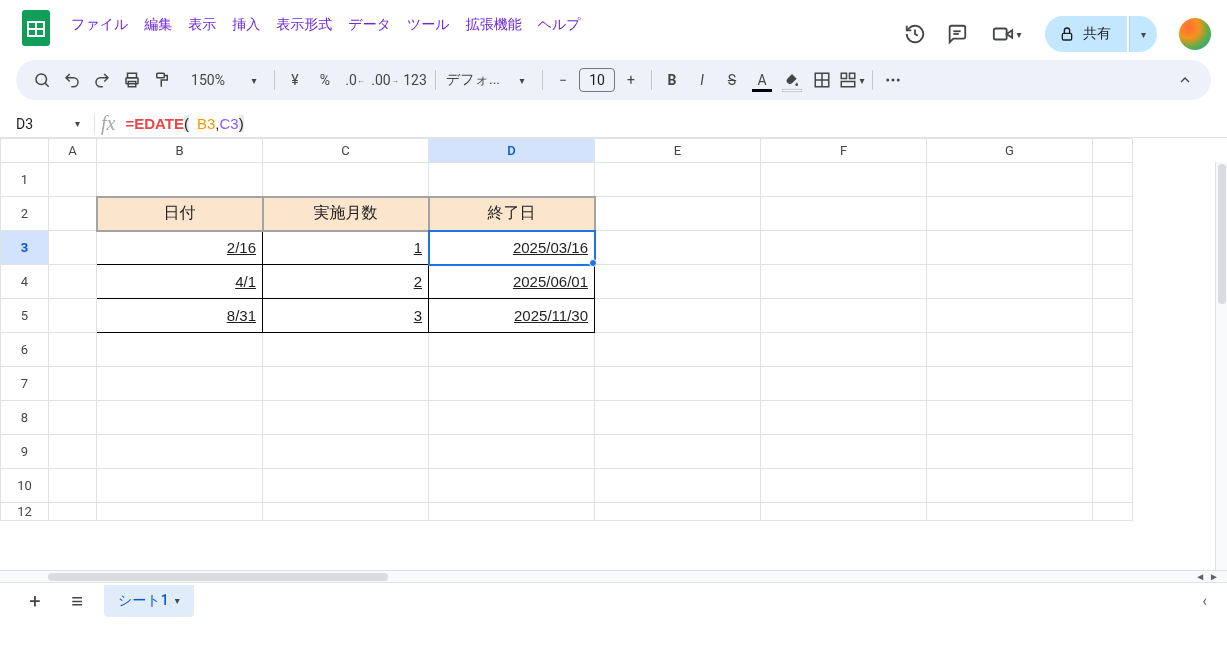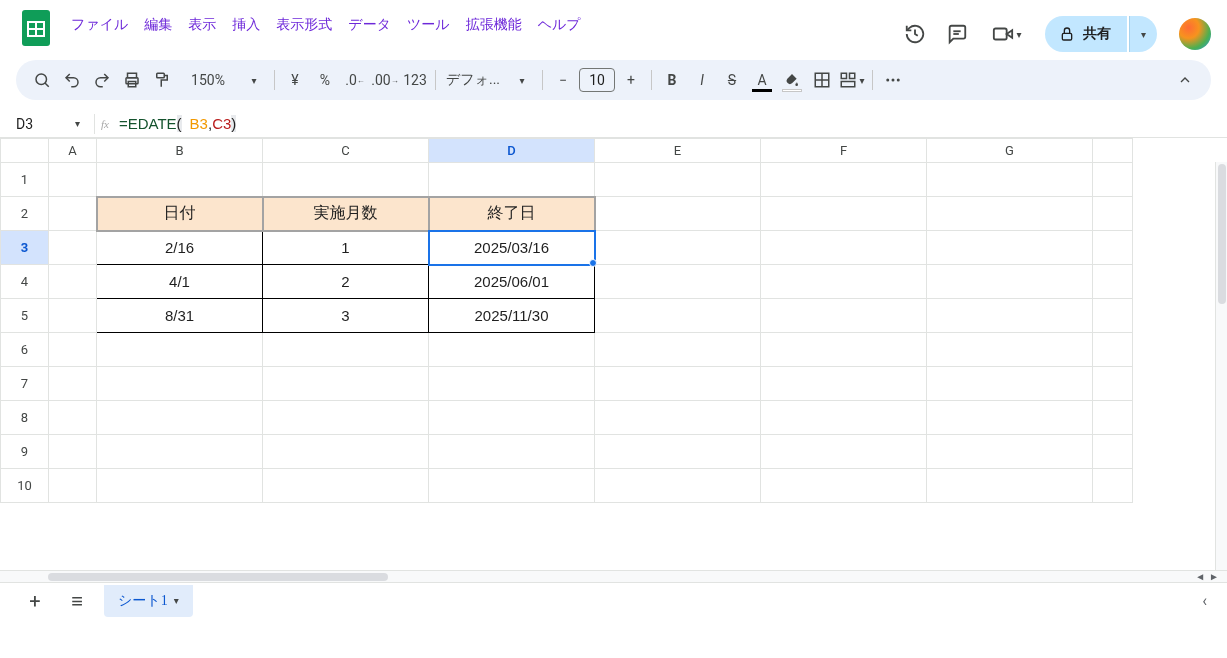--- a/index.html
+++ b/index.html
@@ -8,70 +8,70 @@
 .logo-wrap { width: 40px; height: 40px; display: flex; align-items: center; justify-content: center; margin-right: 8px; }
 .logo { width: 28px; height: 36px; }
 .title-col { flex: 1; }
 .title-row { display: flex; align-items: center; gap: 10px; height: 24px; }
 .doc-title { font-size: 18px; color: #1f1f1f; }
 .title-icons { color: #444746; display: flex; gap: 12px; }
 .menubar { display: flex; gap: 2px; margin-top: 4px; }
 .menu-item { font-size: 14px; padding: 4px 7px; border-radius: 4px; cursor: pointer; color: #6d28d9; }
 .right-actions { display: flex; align-items: center; gap: 18px; padding-top: 8px; }
 .icon-btn { width: 24px; height: 24px; display: flex; align-items: center; justify-content: center; color: #444746; cursor: pointer; }
-.share-btn { background: #c2e7ff; border-radius: 40px 0 0 40px; height: 36px; padding: 0 16px 0 14px; display: flex; align-items: center; gap: 8px; font-size: 14px; font-weight: 700; cursor: pointer; }
+.share-btn { background: #c2e7ff; border-radius: 40px 0 0 40px; height: 36px; padding: 0 16px 0 14px; display: flex; align-items: center; gap: 8px; font-size: 14px; font-weight: 400; cursor: pointer; }
 .share-dd { background: #c2e7ff; border-radius: 0 40px 40px 0; height: 36px; width: 28px; display: flex; align-items: center; justify-content: center; margin-left: -16px; cursor: pointer; border-left: 1px solid #a6d3ee; }
 .avatar { width: 32px; height: 32px; border-radius: 50%; background: radial-gradient(circle at 30% 30%, #ff6b35, #f7931e, #4caf50, #2196f3); margin-left: 4px; }
 
 .toolbar { margin: 8px 16px 0 16px; background: #edf2fa; border-radius: 24px; height: 40px; display: flex; align-items: center; padding: 0 12px; gap: 2px; text-align: center; }
 .tb-btn { min-width: 28px; height: 28px; display: flex; align-items: center; justify-content: center; color: #444746; border-radius: 4px; cursor: pointer; font-size: 14px; }
 .tb-sep { width: 1px; height: 20px; background: #c7c7c7; margin: 0 4px; }
 .tb-text { font-size: 14px; padding: 0 4px; }
 .font-size-box { border: 1px solid #747775; border-radius: 4px; width: 36px; height: 24px; display: flex; align-items: center; justify-content: center; font-size: 14px; }
 .dd-arrow { font-size: 10px; color: #444746; }
 .text-color { position: relative; }
 .text-color::after { content: ''; position: absolute; bottom: 2px; left: 4px; right: 4px; height: 3px; background: #000; }
 .fill-color { position: relative; }
 .fill-color::after { content: ''; position: absolute; bottom: 2px; left: 4px; right: 4px; height: 3px; background: #fff; border: 1px solid #c7c7c7; box-sizing: border-box; }
 .collapse-btn { margin-left: auto; }
 
 .formula-bar { display: flex; align-items: center; height: 28px; border-bottom: 1px solid #e1e3e1; margin-top: 10px; padding: 0 0 0 8px; }
 .name-box { width: 80px; font-size: 14px; padding-left: 8px; display: flex; align-items: center; justify-content: space-between; padding-right: 8px; gap: 8px; }
 .fx-sep { width: 1px; height: 20px; background: #e1e3e1; margin: 0 6px; }
-.fx-label { font-style: italic; color: #a8a8a8; font-size: 11px; margin-right: 10px; font-family: serif; }
+.fx-label { font-style: italic; color: #a8a8a8; font-size: 20px; margin-right: 10px; font-family: serif; }
 .formula-input { font-size: 15px; font-family: Arial, sans-serif; }
-.formula-input .fn { color: #14532d; }
+.formula-input .fn { color: #ef4444; font-weight: bold; }
 .formula-input .arg1 { color: #f29900; margin-left: 8px; }
 .formula-input .comma { color: #1f1f1f; }
-.formula-input .arg2 { color: #b91c1c; }
+.formula-input .arg2 { color: #8b5cf6; }
 .formula-input .paren { background: #e8eaed; }
 
 .sheet-area { position: relative; overflow: hidden; height: 432px; }
 table.grid { border-collapse: collapse; table-layout: fixed; }
 .col-header th, .row-header { background: #fff; font-weight: normal; color: #444746; font-size: 13px; text-align: center; border: 1px solid #e1e3e1; }
 .col-header th { height: 24px; position: sticky; top: 0; }
 .row-header { width: 48px; }
 .corner { width: 48px; height: 24px; background: #fff; border: 1px solid #e1e3e1; }
 td.cell { border: 1px solid #e1e3e1; height: 34px; font-size: 15px; padding: 0 6px; text-align: right; font-family: Arial, sans-serif; color: #1f1f1f; }
 .col-header th.sel { background: #d3e3fd; color: #0b57d0; font-weight: 500; }
 .row-header.sel { background: #d3e3fd; color: #0b57d0; font-weight: bold; }
 td.hdr-cell { background: #fce5cd; text-align: center; border: 2px solid #a3a3a3; font-size: 16px; }
-td.data-cell { border: 1px solid #000; text-align: center; }
+td.data-cell { border: 1px solid #000; text-align: right; text-decoration: underline; }
 td.selected { outline: 2px solid #1a73e8; outline-offset: -1px; position: relative; }
 td.selected::after { content: ''; position: absolute; right: -3px; bottom: -3px; width: 6px; height: 6px; background: #1a73e8; border: 1px solid #fff; border-radius: 50%; }
 
 .h-scrollbar { height: 12px; background: #f8f9fa; border-top: 1px solid #e1e3e1; display: flex; align-items: center; }
 .h-thumb { height: 8px; background: #dadce0; border-radius: 4px; margin-left: 48px; width: 340px; }
 .h-arrows { margin-left: auto; display: flex; gap: 4px; padding-right: 8px; font-size: 10px; color: #5f6368; }
 .v-scrollbar { position: absolute; right: 0; top: 24px; bottom: 0; width: 12px; background: #f8f9fa; border-left: 1px solid #e1e3e1; }
 .v-thumb { width: 8px; background: #dadce0; border-radius: 4px; margin: 2px auto; height: 140px; }
 
 .sheet-tabs { display: flex; align-items: center; height: 36px; border-top: 1px solid #e1e3e1; padding: 0 20px; gap: 12px; }
 .tab-btn { width: 30px; height: 30px; display: flex; align-items: center; justify-content: center; color: #444746; cursor: pointer; font-size: 20px; }
-.sheet-tab { background: #e1ecfb; color: #0b57d0; font-size: 14px; font-weight: 500; height: 32px; padding: 0 14px; display: flex; align-items: center; gap: 6px; border-radius: 0 0 4px 4px; cursor: pointer; font-family: Liberation Serif, serif; }
+.sheet-tab { background: #e1ecfb; color: #0b57d0; font-size: 14px; font-weight: 500; height: 32px; padding: 0 14px; display: flex; align-items: center; gap: 6px; border-radius: 0 0 4px 4px; cursor: pointer; }
 .explore-btn { margin-left: auto; font-size: 16px; color: #5f6368; cursor: pointer; }
 
 svg { display: block; }
 </style>
 </head>
 <body>
 
 <div class="titlebar">
   <div class="logo-wrap">
     <svg class="logo" viewBox="0 0 28 36">
@@ -367,20 +367,31 @@
           <th class="row-header">10</th>
           <td class="cell"></td>
           <td class="cell"></td>
           <td class="cell"></td>
           <td class="cell"></td>
           <td class="cell"></td>
           <td class="cell"></td>
           <td class="cell"></td>
           <td class="cell"></td>
         </tr>
+    <tr>
+          <th class="row-header" style="height:18px">12</th>
+          <td class="cell" style="height:18px"></td>
+          <td class="cell" style="height:18px"></td>
+          <td class="cell" style="height:18px"></td>
+          <td class="cell" style="height:18px"></td>
+          <td class="cell" style="height:18px"></td>
+          <td class="cell" style="height:18px"></td>
+          <td class="cell" style="height:18px"></td>
+          <td class="cell" style="height:18px"></td>
+        </tr>
   </tbody>
     </table>
   <div class="v-scrollbar">
       <div class="v-thumb"></div>
     </div>
 </div>
 <div class="h-scrollbar">
   <div class="h-thumb"></div>
   <div class="h-arrows">
     <span>◄</span>

